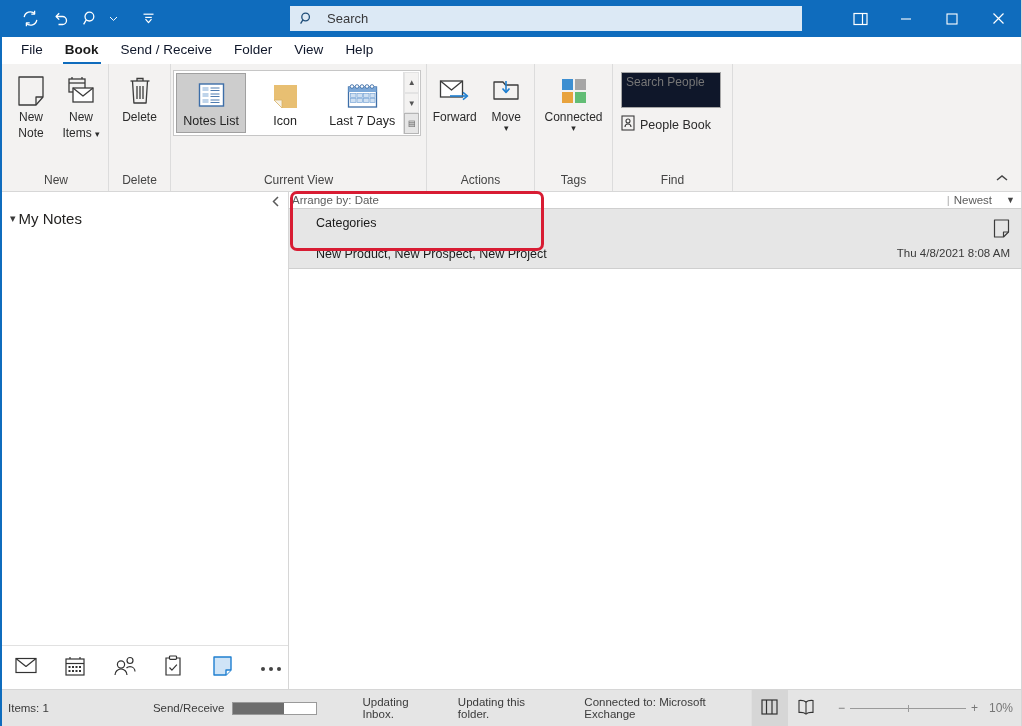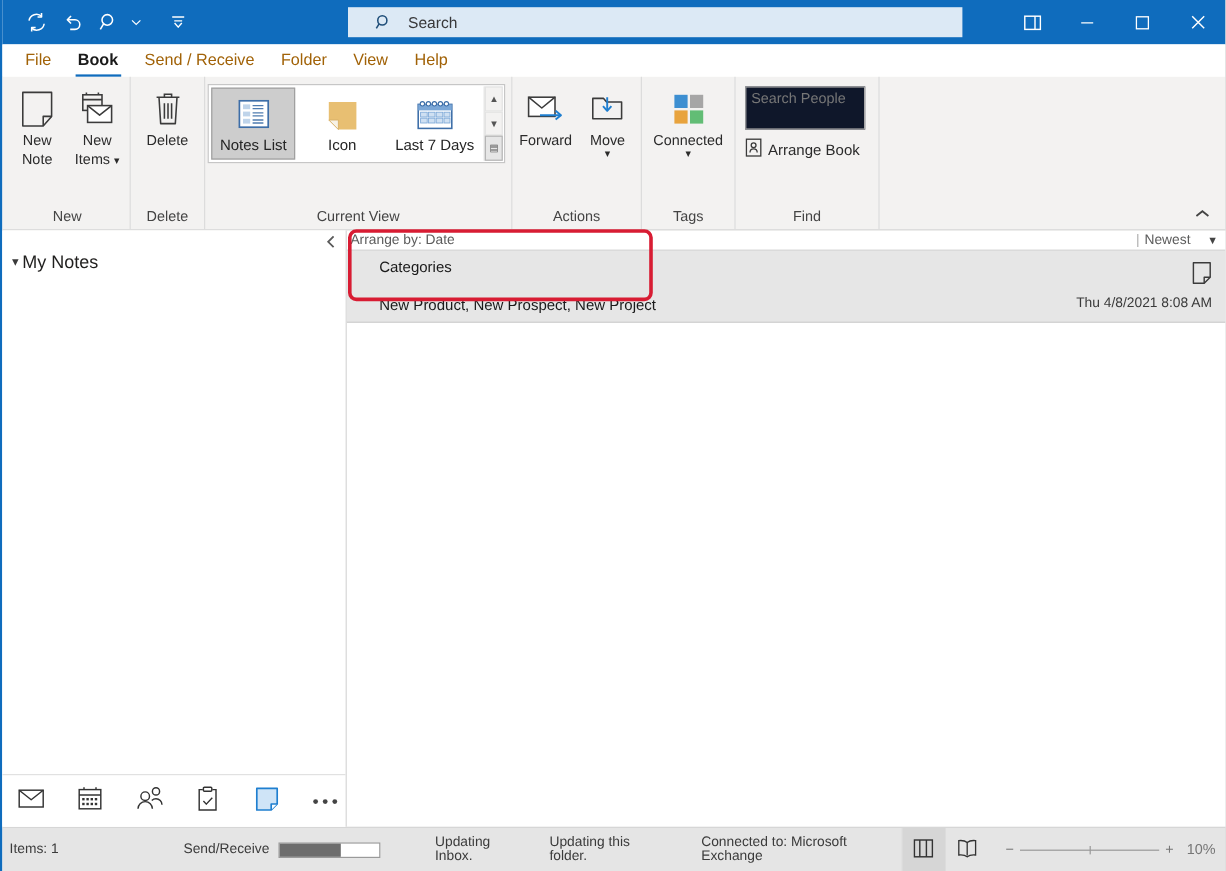--- a/index.html
+++ b/index.html
@@ -42,21 +42,21 @@
   .qat-btn svg { display: block; }
   .searchwrap {
     position: absolute;
     left: 288px;
     top: 6px;
     width: 512px;
     height: 25px;
     background: #dce9f5;
     display: flex;
     align-items: center;
-    padding-left: 22px;
+    padding-left: 9px;
   }
   .search-icon { width: 22px; height: 16px; color: #1f4e79; display:flex; align-items:center;}
   .search-text {
     font-size: 13px;
     color: #38383a;
     margin-left: 6px;
   }
   .wincontrols {
     position: absolute;
     right: 0; top: 0;
@@ -75,21 +75,21 @@
     height: 27px;
     background: #ffffff;
     display: flex;
     align-items: flex-end;
     padding-left: 8px;
     flex: none;
     position: relative;
   }
   .tab {
     font-size: 13.5px;
-    color: #a16207;
+    color: #0f172a;
     padding: 0 11px 5px 11px;
     line-height: 19px;
     position: relative;
     white-space: nowrap;
   }
   .tab.active {
     color: #1a1a1a;
     font-weight: bold;
   }
   .tab.active::after {
@@ -634,21 +634,21 @@
       <div class="group-items" style="flex-direction:column;align-items:flex-start;padding-left:6px;padding-top:0">
         <div class="find-box">Search People</div>
         <div class="addrbook">
           <span>
             <svg width="14" height="16" viewBox="0 0 14 16" fill="none" stroke="#3b3b3b" stroke-width="1.1">
               <rect x="1" y="1" width="12" height="14"></rect>
               <circle cx="7" cy="6" r="2"></circle>
               <path d="M4 12c0-1.8 1.4-3 3-3s3 1.2 3 3"></path>
             </svg>
           </span>
-          <span>Arrange Book</span>
+          <span>People Book</span>
         </div>
       </div>
       <div class="group-label">Find</div>
     </div>
 
     <div class="ribbon-collapse">
       <svg width="12" height="8" viewBox="0 0 12 8" fill="none" stroke="#444" stroke-width="1.5">
           <path d="M1 6l5-4 5 4"></path>
         </svg>
     </div>

